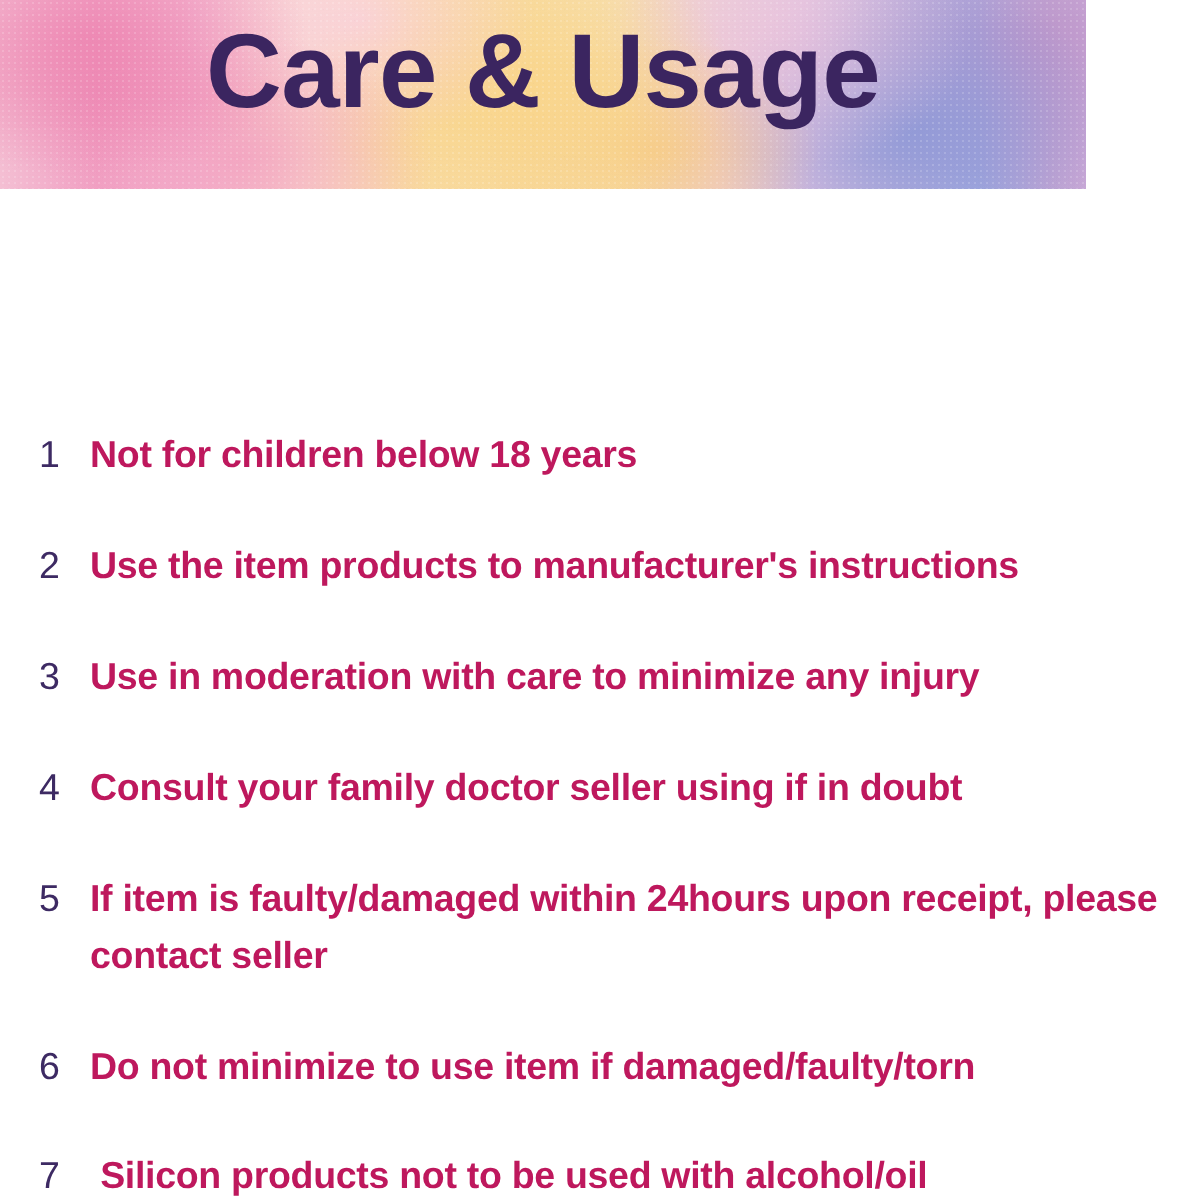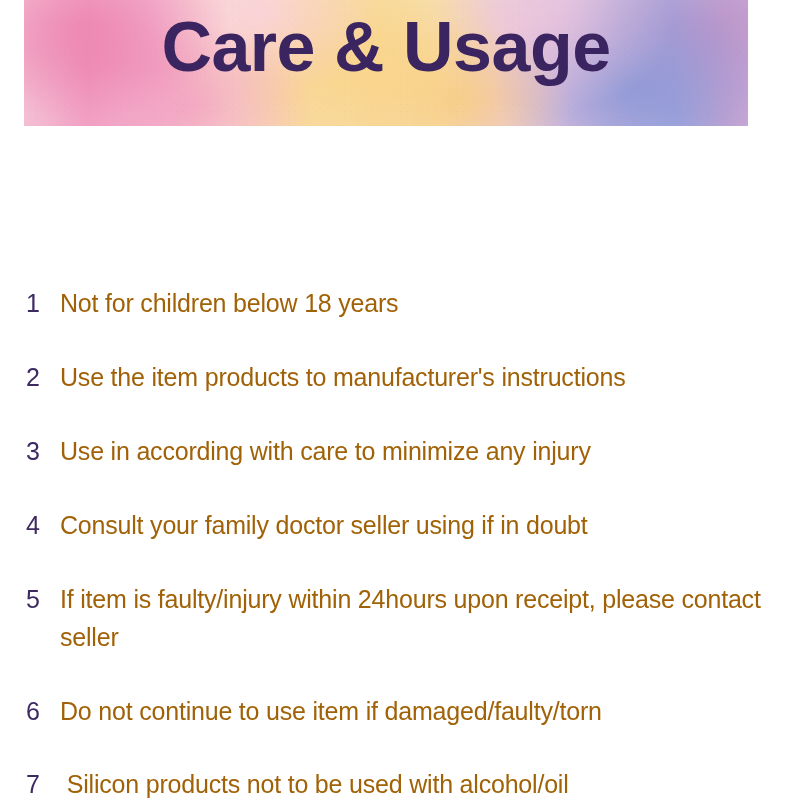--- a/index.html
+++ b/index.html
@@ -46,21 +46,20 @@
         #f8d5c6 28%,
         #f8d79a 38%,
         #f7d694 48%,
         #f6dca8 57%,
         #eccbd2 66%,
         #ddbede 74%,
         #b9aedc 83%,
         #a3a8de 90%,
         #c3a4d2 97%,
         #cba8d6 100%);
-    margin-left: 24px;
   }
   
   .header-banner::after {
     content: "";
     position: absolute;
     inset: 0;
     pointer-events: none;
     opacity: 0.30;
     background-image:
       radial-gradient(rgba(255,255,255,0.55) 0.6px, transparent 0.7px),
@@ -121,22 +120,23 @@
     flex: 0 0 auto;
     width: 34px;
     text-align: left;
     color: #3d2a63;
     font-size: 25px;
     line-height: 38px;
   }
 
   .item-text {
     flex: 1 1 auto;
-    color: #a16207;
+    color: #be185d;
     white-space: pre-wrap;
+    font-weight: bold;
   }
 
   .item-1 { top: 158px; }
   .item-2 { top: 232px; }
   .item-3 { top: 306px; }
   .item-4 { top: 380px; }
   .item-5 { top: 454px; }
   .item-6 { top: 566px; }
   .item-7 { top: 639px; }
 </style>
@@ -156,36 +156,36 @@
       <span class="item-text">Not for children below 18 years</span>
     </div>
 
     <div class="list-item item-2">
       <span class="item-number">2</span>
       <span class="item-text">Use the item products to manufacturer's instructions</span>
     </div>
 
     <div class="list-item item-3">
       <span class="item-number">3</span>
-      <span class="item-text">Use in according with care to minimize any injury</span>
+      <span class="item-text">Use in moderation with care to minimize any injury</span>
     </div>
 
     <div class="list-item item-4">
       <span class="item-number">4</span>
       <span class="item-text">Consult your family doctor seller using if in doubt</span>
     </div>
 
     <div class="list-item item-5">
       <span class="item-number">5</span>
-      <span class="item-text">If item is faulty/injury within 24hours upon receipt, please contact seller</span>
+      <span class="item-text">If item is faulty/damaged within 24hours upon receipt, please contact seller</span>
     </div>
 
     <div class="list-item item-6">
       <span class="item-number">6</span>
-      <span class="item-text">Do not continue to use item if damaged/faulty/torn</span>
+      <span class="item-text">Do not minimize to use item if damaged/faulty/torn</span>
     </div>
 
     <div class="list-item item-7">
       <span class="item-number">7</span>
       <span class="item-text"> Silicon products not to be used with alcohol/oil</span>
     </div>
 
   </div>
 </div>
 

